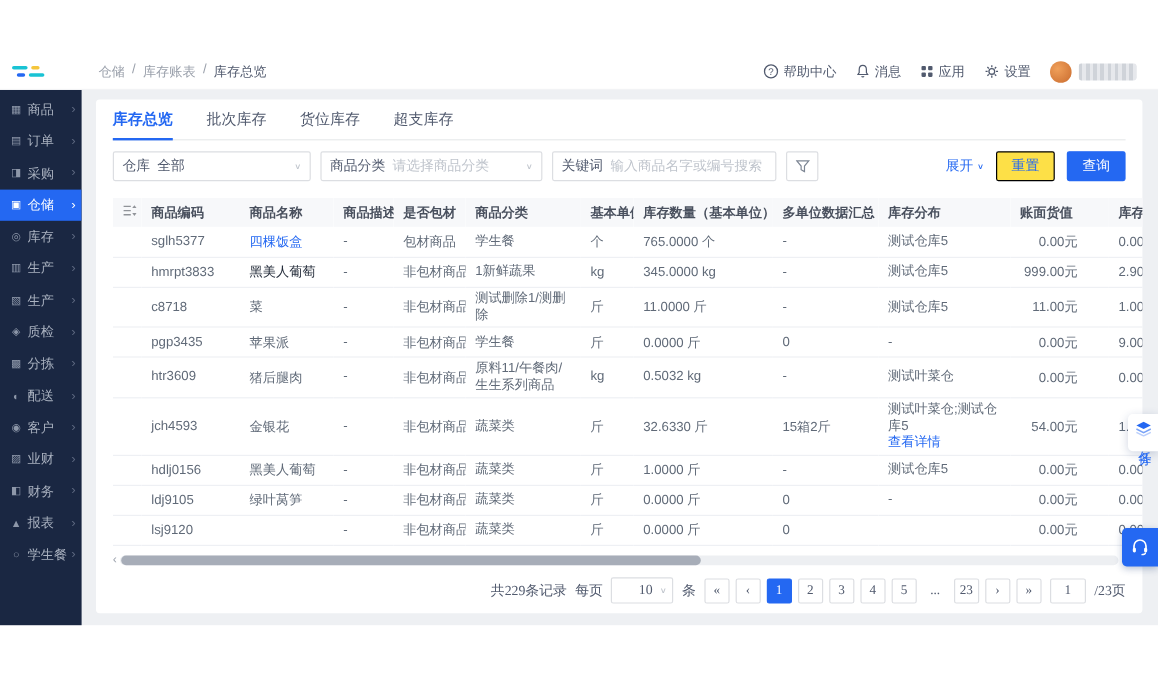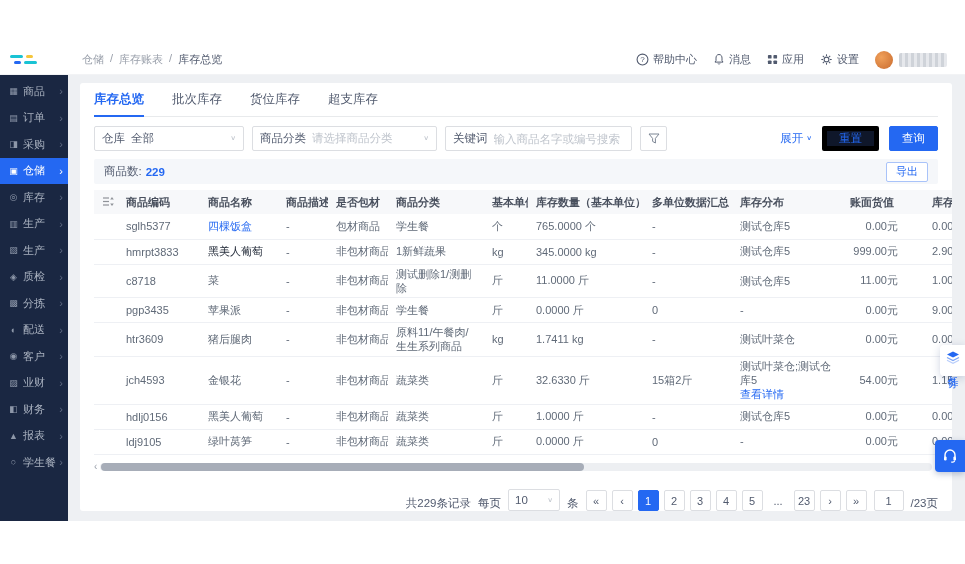--- a/index.html
+++ b/index.html
@@ -43,53 +43,53 @@
   .main{flex:1;padding:8px 13px 10px 12px;min-width:0;display:flex;}
   .card{background:#fff;border-radius:3px;flex:1;display:flex;flex-direction:column;padding:0 14px;min-width:0;}
   .tabs{flex:0 0 34px;display:flex;gap:28px;border-bottom:1px solid #e8eaec;align-items:stretch;font-size:12.5px;}
   .tab{display:flex;align-items:center;color:#515a6e;cursor:pointer;border-bottom:2px solid transparent;margin-bottom:-1px;}
   .tab.active{color:#2468f2;border-bottom-color:#2468f2;font-weight:bold;}
 
   .filters{flex:0 0 auto;display:flex;align-items:center;gap:8px;padding:9px 0 8px;font-size:11.5px;color:#515a6e;}
   .sel{height:25px;border:1px solid #dcdee2;border-radius:2px;background:#fff;display:flex;align-items:center;padding:0 7px;gap:6px;cursor:pointer;}
   .f-ph{color:#bfc4cc;}
   .caret{color:#bfc4cc;font-size:8px;margin-left:auto;transform:scaleY(.8);}
-  .w-house{width:150px;}
+  .w-house{width:165px;}
   .w-cat{width:185px;}
   .w-key{width:187px;}
   .kw-input{border:none;outline:none;flex:1;font-size:11.5px;color:#515a6e;min-width:0;background:transparent;font-family:inherit;}
   .kw-input::placeholder{color:#bfc4cc;}
   .icon-btn{width:27px;height:25px;border:1px solid #dcdee2;border-radius:2px;background:#fff;display:flex;align-items:center;justify-content:center;cursor:pointer;}
   .f-right{margin-left:auto;display:flex;align-items:center;gap:10px;}
   .expand{color:#2468f2;cursor:pointer;display:flex;gap:3px;align-items:center;}
   .caret-blue{font-size:8px;transform:scaleY(.8);}
   .btn{height:25px;border-radius:2px;font-size:11.5px;cursor:pointer;padding:0 12px;font-family:inherit;}
-  .btn.ghost{background:#0f172a;border:5px solid #000000;color:#2468f2;}
+  .btn.ghost{background:#fde047;border:1px solid #000000;color:#2468f2;}
   .btn.primary{background:#2468f2;border:1px solid #2468f2;color:#fff;}
 
   .summary{flex:0 0 25px;background:#f5f7fa;display:flex;align-items:center;gap:4px;padding:0 10px;font-size:11.5px;color:#515a6e;border-radius:2px;}
   .count{color:#2468f2;font-weight:bold;}
   .btn.export{margin-left:auto;height:20px;padding:0 9px;background:#fff;border:1px solid #a9c3f9;color:#2468f2;font-size:11px;}
 
   .table-wrap{flex:1;overflow:hidden;min-height:0;margin-right:-14px;margin-top:6px;}
   .tbl{border-collapse:collapse;table-layout:fixed;width:890px;font-size:11px;color:#606a78;}
   .tbl th{background:#f7f8fa;text-align:left;font-weight:bold;color:#49505e;height:24px;padding:0 8px;white-space:nowrap;overflow:hidden;}
   .tbl td{height:25px;padding:2px 8px;border-bottom:1px solid #eef0f4;white-space:nowrap;overflow:hidden;}
   .tbl td.wrap,.tbl th.wrap{white-space:normal;line-height:1.3;}
   .ta-r{text-align:right;padding-right:26px !important;}
   .lnk{color:#2468f2;cursor:pointer;}
   .name-dark{color:#242c3a;cursor:pointer;}
 
   .scroll-row{flex:0 0 13px;display:flex;align-items:center;gap:3px;color:#9aa0ab;}
   .sb-arrow{font-size:10px;line-height:1;cursor:pointer;}
   .sb-track{flex:1;height:8px;background:#edeff2;border-radius:4px;position:relative;}
   .sb-thumb{position:absolute;left:1px;top:0;height:8px;width:58%;background:#a7adb8;border-radius:4px;cursor:grab;}
 
-  .pager-row{flex:0 0 38px;display:flex;align-items:flex-end;justify-content:flex-end;gap:7px;font-size:11.5px;color:#515a6e;}
-  .sel.per{height:22px;width:52px;padding:0 6px;}
+  .pager-row{flex:0 0 38px;display:flex;align-items:center;justify-content:flex-end;gap:7px;font-size:11.5px;color:#515a6e;font-family:Liberation Serif, serif;}
+  .sel.per{height:22px;width:52px;padding:0 22px;}
   .pages{display:flex;gap:5px;align-items:center;}
   .pbtn{min-width:21px;height:21px;border:1px solid #dcdee2;border-radius:2px;display:inline-flex;align-items:center;justify-content:center;background:#fff;cursor:pointer;font-size:11px;color:#515a6e;padding:0 3px;}
   .pbtn.active{background:#2468f2;border-color:#2468f2;color:#fff;}
   .pbtn.dots{border:none;background:transparent;}
   .jump{width:30px;height:21px;border:1px solid #dcdee2;border-radius:2px;text-align:center;font-size:11px;color:#515a6e;outline:none;font-family:inherit;}
 
   
   .task-fab{position:absolute;right:0;top:345px;width:25px;background:#fff;border-radius:4px 0 0 4px;box-shadow:0 2px 8px rgba(30,60,120,.22);display:flex;flex-direction:column;align-items:center;padding:6px 0 5px;gap:3px;color:#2468f2;font-size:11px;cursor:pointer;z-index:5;}
   .task-txt{writing-mode:vertical-rl;letter-spacing:2px;}
   .service-fab{position:absolute;right:0;top:440px;width:30px;height:32px;background:#2468f2;border-radius:4px 0 0 4px;display:flex;align-items:center;justify-content:center;cursor:pointer;z-index:5;box-shadow:0 2px 6px rgba(30,60,120,.3);}
@@ -283,25 +283,20 @@
             <div class="f-right">
               <span class="expand">
                 <span>展开</span>
                 <span class="caret-blue">∨</span>
               </span>
               <button class="btn ghost">重置</button>
               <button class="btn primary">查询</button>
             </div>
           </div>
 
-          <div class="summary">
-            <span>商品数:</span>
-            <span class="count">229</span>
-            <button class="btn export">导出</button>
-          </div>
 
           <div class="table-wrap">
             <table class="tbl">
               <thead>
                   <tr>
                     <th style="width: 24px;"><svg width="12" height="11" viewBox="0 0 12 11">
                         <g stroke="#909399" stroke-width="1.2">
                           <line x1="1" y1="2" x2="7" y2="2"></line>
                           <line x1="1" y1="5.5" x2="7" y2="5.5"></line>
                           <line x1="1" y1="9" x2="7" y2="9"></line>
@@ -380,21 +375,21 @@
                     <td class="ta-r">9.00元</td>
                   </tr>
                   <tr>
                     <td></td>
                     <td>htr3609</td>
                     <td><span>猪后腿肉</span></td>
                     <td>-</td>
                     <td>非包材商品</td>
                     <td class="wrap">原料11/午餐肉/生生系列商品</td>
                     <td>kg</td>
-                    <td>1.7411 kg</td>
+                    <td>0.5032 kg</td>
                     <td>-</td>
                     <td class="wrap"><span>测试叶菜仓</span></td>
                     <td class="ta-r">0.00元</td>
                     <td class="ta-r">0.00元</td>
                   </tr>
                   <tr>
                     <td></td>
                     <td>jch4593</td>
                     <td><span>金银花</span></td>
                     <td>-</td>

